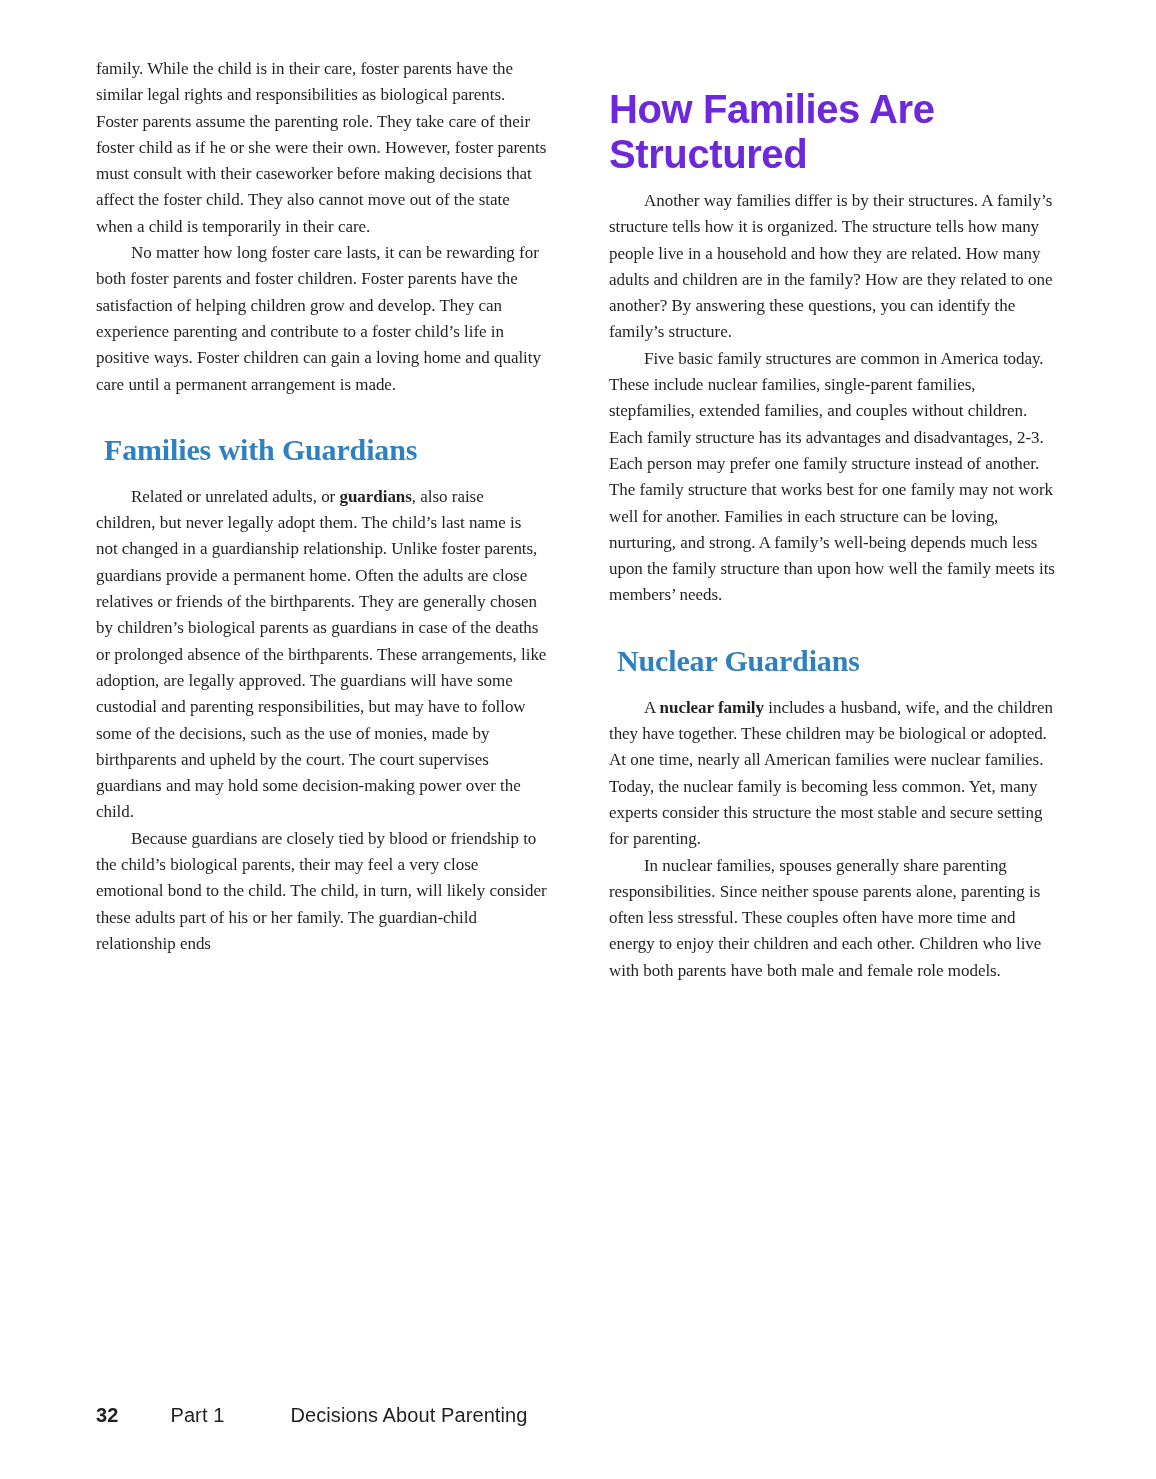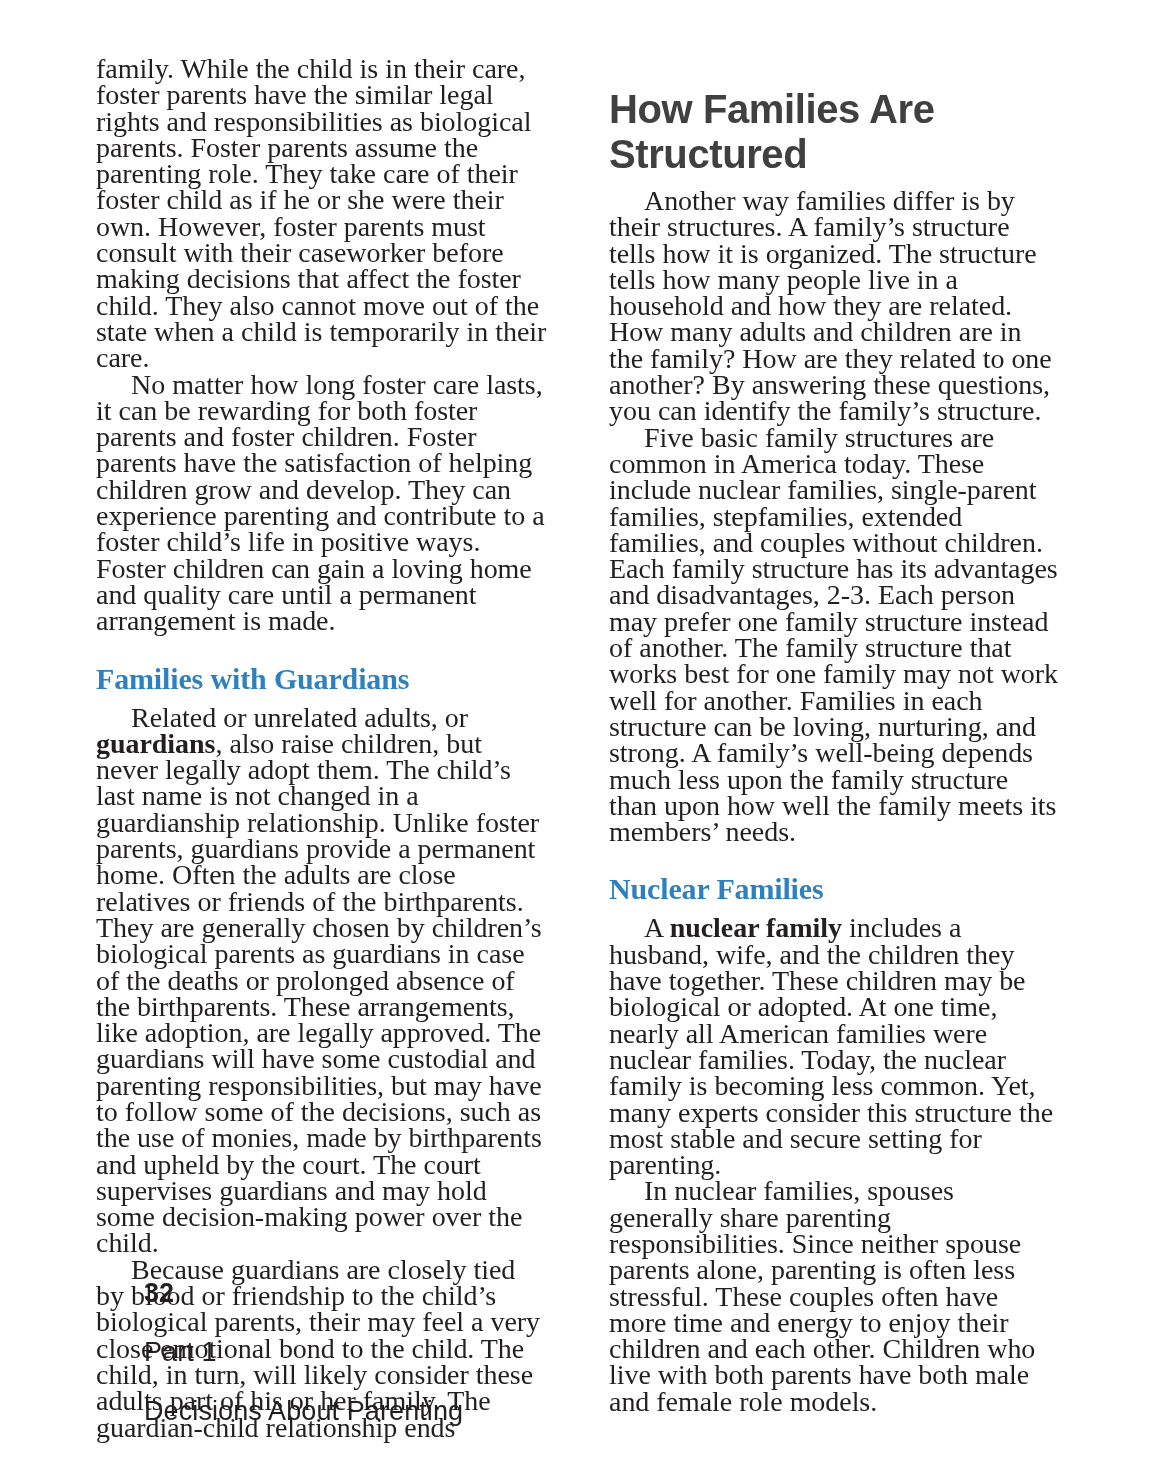--- a/index.html
+++ b/index.html
@@ -30,21 +30,21 @@
   }
 
   .col {
     width: 451px;
     box-sizing: border-box;
   }
 
   p.body {
     margin: 0;
     font-family: "Liberation Serif", "DejaVu Serif", serif;
-    font-size: 28px;
+    font-size: 17px;
     line-height: 26.3px;
     color: #231f20;
     text-align: left;
     letter-spacing: -0.05px;
     word-spacing: 0.1px;
   }
   p.body.indent {
     text-indent: 35px;
   }
 
@@ -52,55 +52,54 @@
     font-weight: bold;
   }
 
   h2.red-head {
     margin: 0;
     padding: 0;
     font-family: "Liberation Sans", "DejaVu Sans", sans-serif;
     font-weight: bold;
     font-size: 40px;
     line-height: 45px;
-    color: #404040;
+    color: #6d28d9;
     letter-spacing: -0.4px;
   }
   .red-head-wrap {
     padding-top: 31px;
     padding-bottom: 11px;
   }
 
   h3.blue-head {
-    margin: 0;
+    margin: 8px;
     padding: 0;
     font-family: "Liberation Serif", "DejaVu Serif", serif;
     font-weight: bold;
     font-size: 30px;
     line-height: 34px;
     color: #2e81be;
     letter-spacing: -0.15px;
   }
   .blue-head-wrap {
     padding-top: 27px;
     padding-bottom: 9px;
   }
 
   .footer {
     position: absolute;
     left: 96px;
     bottom: 52px;
     display: flex;
-    flex-direction: column;
+    flex-direction: row;
     align-items: baseline;
     font-family: "Liberation Sans", "DejaVu Sans", sans-serif;
-    font-size: 27px;
+    font-size: 20px;
     color: #231f20;
     letter-spacing: 0.1px;
-    gap: 28px;
   }
   .footer .pagenum {
     font-weight: bold;
     margin-right: 16px;
   }
   .footer .part {
     margin-right: 18px;
     margin-left: 36px;
   }
   .footer .chapter {
@@ -136,21 +135,21 @@
 
       <div class="red-head-wrap">
         <h2 class="red-head">How Families Are Structured</h2>
       </div>
 
       <p class="body indent">Another way families differ is by their structures. A family’s structure tells how it is organized. The structure tells how many people live in a household and how they are related. How many adults and children are in the family? How are they related to one another? By answering these questions, you can identify the family’s structure.</p>
 
       <p class="body indent">Five basic family structures are common in America today. These include nuclear families, single-parent families, stepfamilies, extended families, and couples without children. Each family structure has its advantages and disadvantages, 2-3. Each person may prefer one family structure instead of another. The family structure that works best for one family may not work well for another. Families in each structure can be loving, nurturing, and strong. A family’s well-being depends much less upon the family structure than upon how well the family meets its members’ needs.</p>
 
       <div class="blue-head-wrap">
-        <h3 class="blue-head">Nuclear Families</h3>
+        <h3 class="blue-head">Nuclear Guardians</h3>
       </div>
 
       <p class="body indent"><span>A </span><b class="term">nuclear family</b><span> includes a husband, wife, and the children they have together. These children may be biological or adopted. At one time, nearly all American families were nuclear families. Today, the nuclear family is becoming less common. Yet, many experts consider this structure the most stable and secure setting for parenting.</span></p>
 
       <p class="body indent">In nuclear families, spouses generally share parenting responsibilities. Since neither spouse parents alone, parenting is often less stressful. These couples often have more time and energy to enjoy their children and each other. Children who live with both parents have both male and female role models.</p>
 
     </div>
 
   </div>
 

